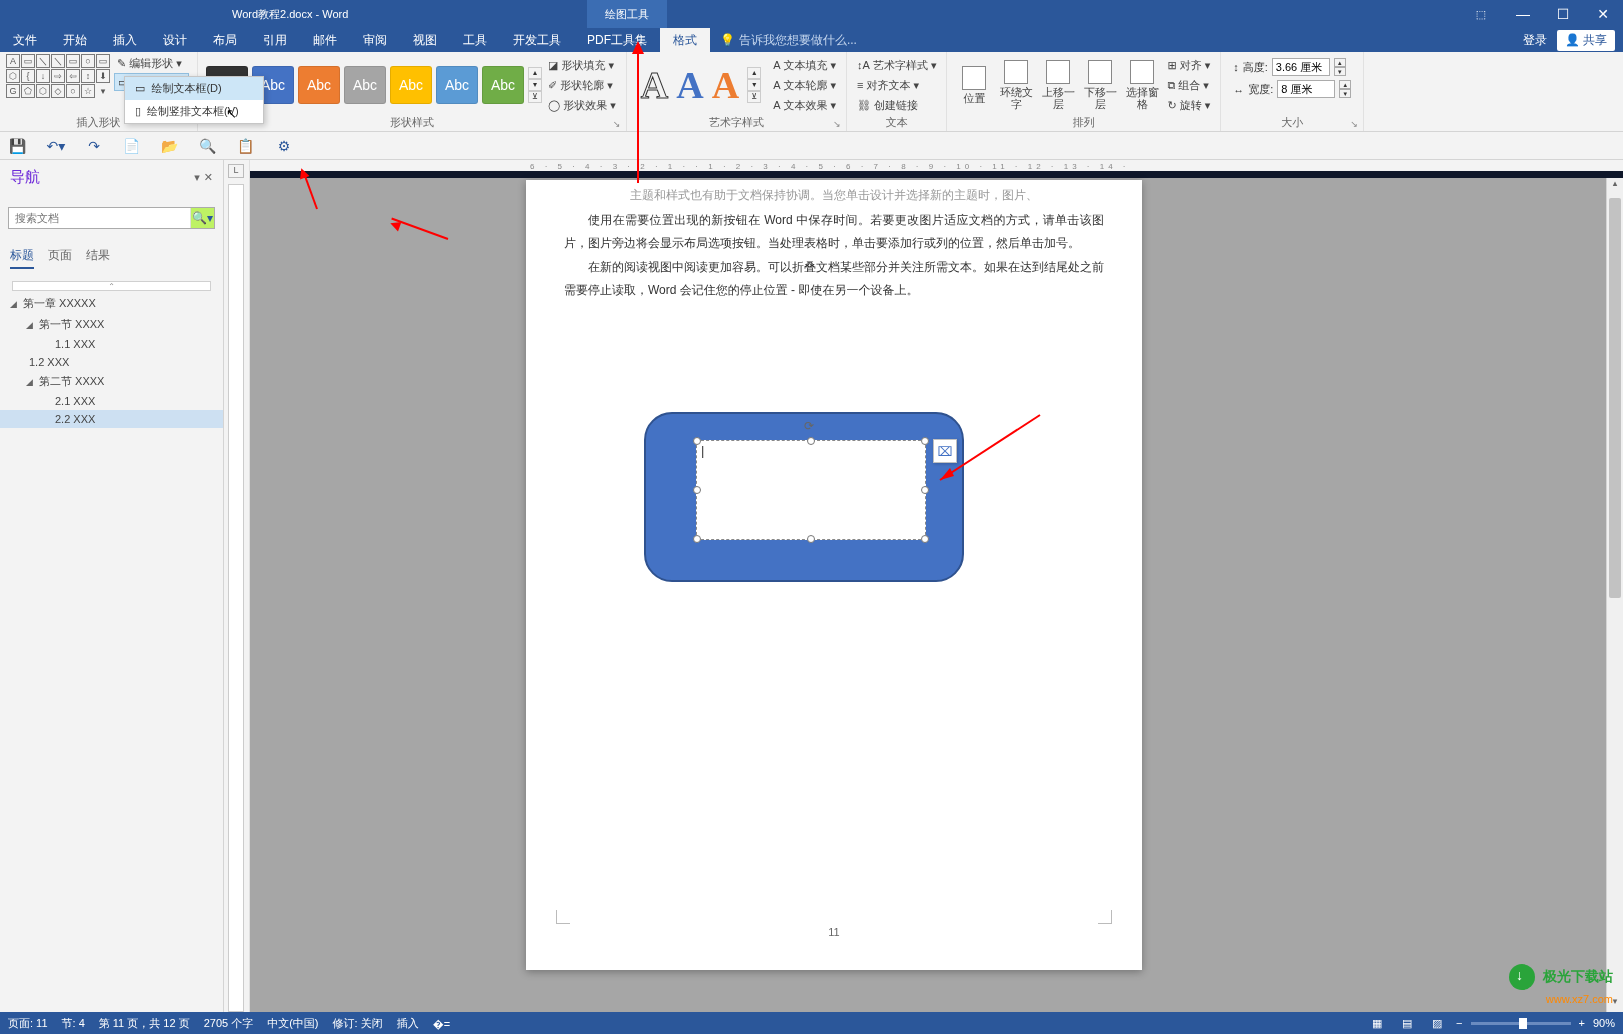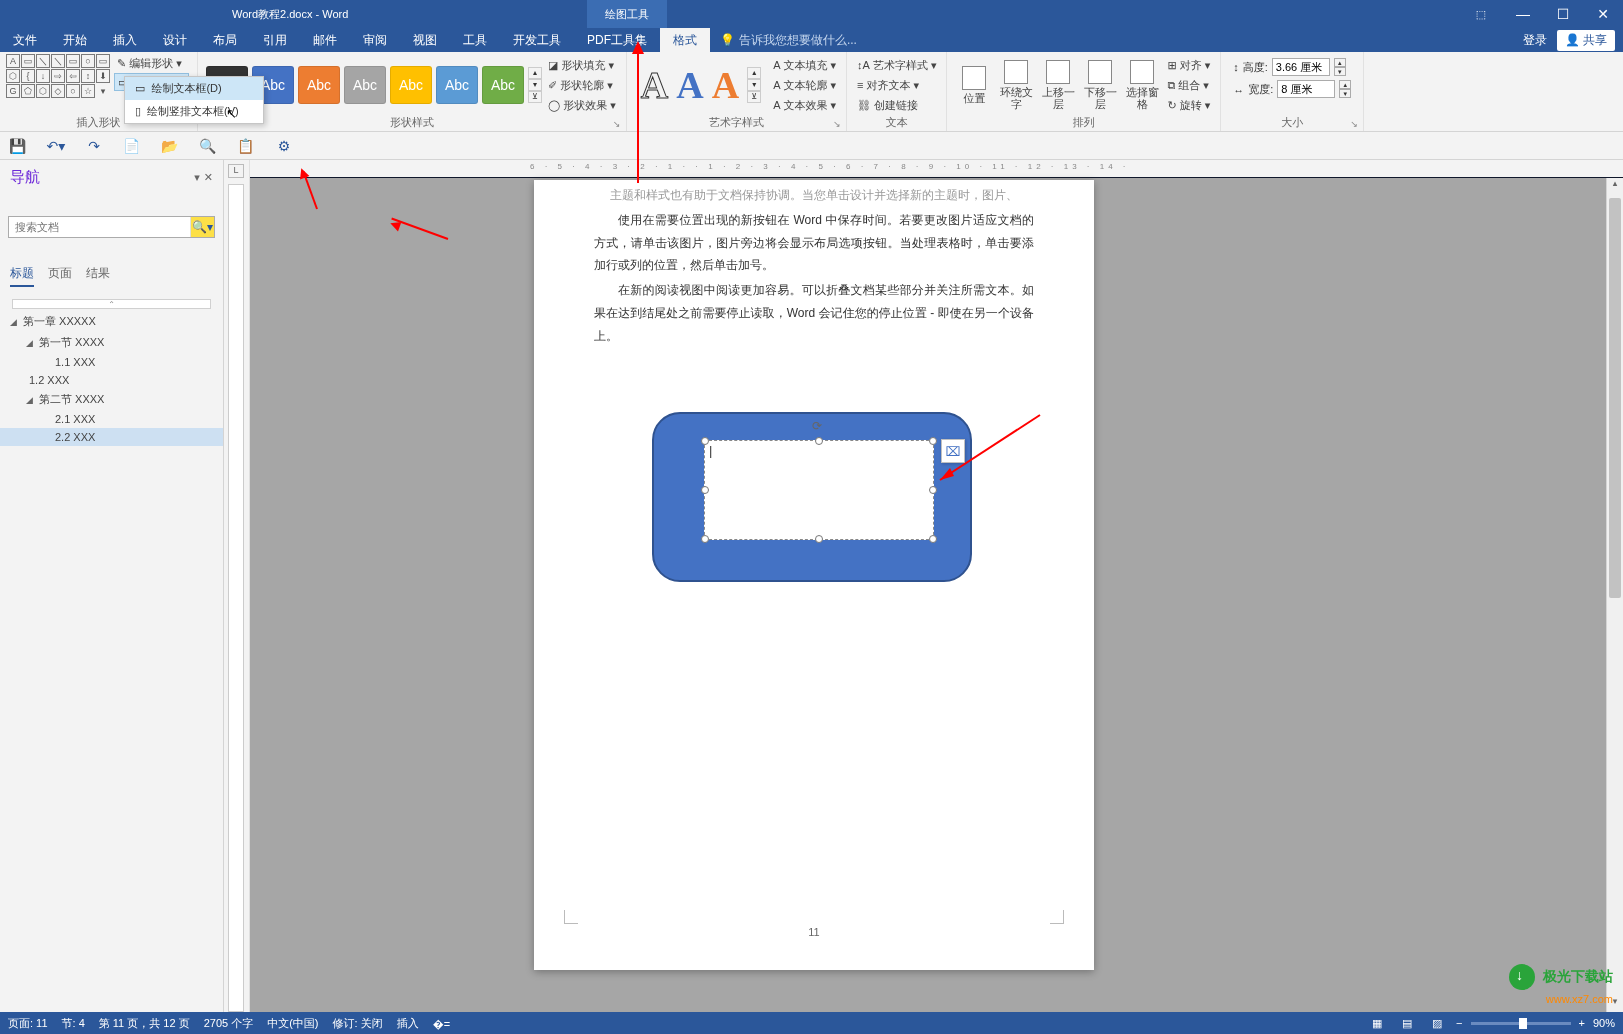--- a/index.html
+++ b/index.html
@@ -68,42 +68,42 @@
 .qat .qbtn { width: 20px; height: 20px; display: flex; align-items: center; justify-content: center; color: #2b579a; font-size: 14px; }
 
 
 .main { flex: 1; display: flex; overflow: hidden; }
 
 
 .navpane { width: 224px; background: #f3f3f3; border-right: 1px solid #d4d4d4; display: flex; flex-direction: column; }
 .navpane .np-header { padding: 8px 10px; display: flex; align-items: center; justify-content: space-between; }
 .navpane .np-title { font-size: 15px; color: #6d28d9; }
 .navpane .np-close { display: flex; gap: 4px; color: #666; font-size: 11px; }
-.navpane .np-search { margin: 21px 8px; display: flex; border: 1px solid #ababab; background: #fde047; height: 22px; }
+.navpane .np-search { margin: 12px 8px; display: flex; border: 1px solid #ababab; background: #bef264; height: 22px; }
 .navpane .np-search input { flex: 1; border: none; padding: 0 6px; font-size: 11px; outline: none; }
 .navpane .np-search .sbtn { width: 24px; display: flex; align-items: center; justify-content: center; color: #2b579a; border-left: 1px solid #e0e0e0; }
 .navpane .np-tabs { display: flex; gap: 14px; padding: 6px 10px; font-size: 12px; }
 .navpane .np-tabs .nptab { color: #666; padding-bottom: 3px; cursor: pointer; }
 .navpane .np-tabs .nptab.active { color: #2b579a; border-bottom: 2px solid #2b579a; }
 .navpane .np-tree { flex: 1; padding: 4px 0; font-size: 11px; overflow: auto; }
 .navpane .np-collapse { height: 10px; margin: 2px 12px; background: #fff; border: 1px solid #d0d0d0; text-align: center; font-size: 8px; color: #888; }
 .tree-item { padding: 3px 6px; display: flex; align-items: center; gap: 3px; color: #444; cursor: pointer; }
 .tree-item.sel { background: #cde0f2; }
 .tree-item .exp { width: 10px; font-size: 9px; color: #666; }
 
 
 .ruler-col { width: 26px; background: #f3f3f3; border-right: 1px solid #e0e0e0; position: relative; }
 .ruler-col .rbox { position: absolute; top: 4px; left: 4px; width: 16px; height: 14px; border: 1px solid #bbb; font-size: 9px; text-align: center; color: #666; }
 .vruler { position: absolute; top: 24px; bottom: 0; left: 4px; width: 16px; background: #fff; border: 1px solid #ccc; font-size: 8px; color: #888; writing-mode: vertical-rl; text-align: center; }
 
 
 .docarea { flex: 1; background: #a6a6a6; position: relative; overflow: hidden; }
-.hruler { height: 18px; background: #f3f3f3; border-bottom: 1px solid #0f172a; position: relative; font-size: 8px; color: #888; }
+.hruler { height: 18px; background: #f3f3f3; border-bottom: 7px solid #0f172a; position: relative; font-size: 8px; color: #888; }
 .hruler .rscale { position: absolute; left: 280px; top: 2px; white-space: nowrap; letter-spacing: 4px; }
-.page { position: absolute; left: 284px; top: 20px; width: 560px; height: 790px; background: #fff; box-shadow: 0 2px 8px rgba(0,0,0,0.3); padding: 0 60px; }
+.page { position: absolute; left: 276px; top: 20px; width: 616px; height: 790px; background: #fff; box-shadow: 0 2px 8px rgba(0,0,0,0.3); padding: 0 38px; }
 .page .body-text { font-size: 12px; line-height: 1.9; color: #333; padding-top: 4px; }
 .page .body-text p { text-indent: 2em; margin-bottom: 2px; text-align: justify; }
 .page .body-text .cut { text-indent: 0; }
 .shape-obj { position: absolute; left: 118px; top: 232px; width: 320px; height: 170px; background: #4472c4; border: 2px solid #2f528f; border-radius: 28px; }
 .textbox-obj { position: absolute; left: 170px; top: 260px; width: 230px; height: 100px; background: #fff; border: 1px dashed #888; }
 .sel-handle { position: absolute; width: 8px; height: 8px; background: #fff; border: 1px solid #777; border-radius: 50%; }
 .rot-handle { position: absolute; width: 14px; height: 14px; left: 50%; top: -22px; transform: translateX(-50%); font-size: 12px; color: #666; }
 .layout-btn { position: absolute; right: -32px; top: -2px; width: 24px; height: 24px; background: #fff; border: 1px solid #c0c0c0; box-shadow: 1px 1px 3px rgba(0,0,0,0.2); display: flex; align-items: center; justify-content: center; }
 .page-num { position: absolute; bottom: 32px; left: 0; right: 0; text-align: center; font-size: 11px; color: #666; }
 .crop-mark { position: absolute; width: 14px; height: 14px; border-color: #bbb; border-style: solid; }

